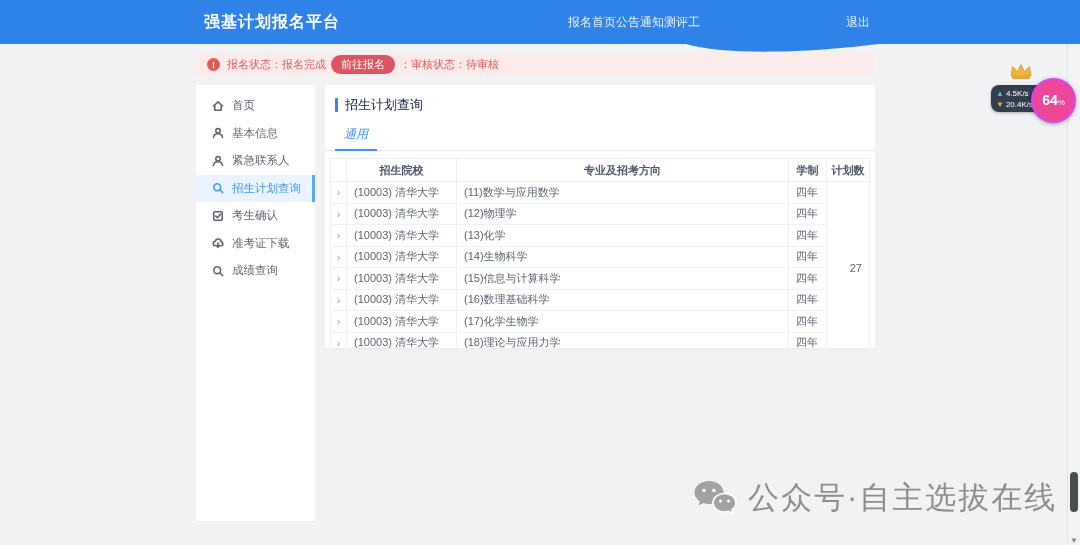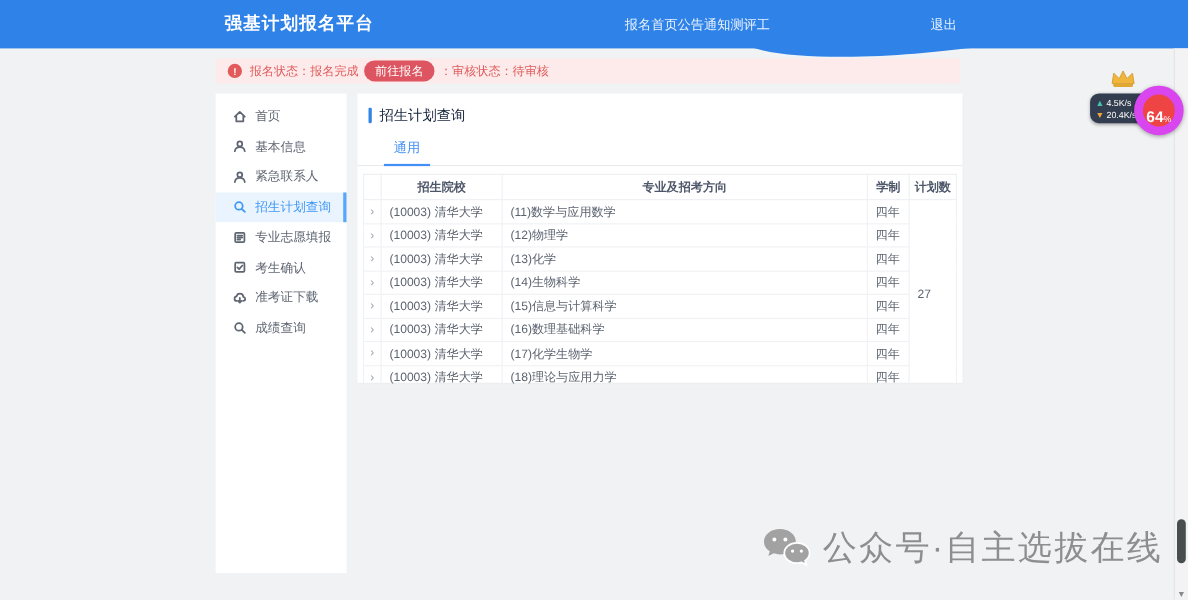--- a/index.html
+++ b/index.html
@@ -25,41 +25,41 @@
   .sidebar { position:absolute; left:196px; top:85px; width:119px; height:436px; background:#fff; padding-top:7px; z-index:2; }
   .side-item { height:27.5px; display:flex; align-items:center; padding-left:16px; gap:8px; font-size:11.5px; color:#5f6672; cursor:pointer; }
   .side-item .sicon { width:12px; height:12px; flex:0 0 auto; display:flex; align-items:center; justify-content:center; }
   .side-item svg { width:12px; height:12px; stroke:currentColor; fill:none; stroke-width:1.6; stroke-linecap:round; stroke-linejoin:round; }
   .side-item.active { background:#e9f4fe; color:#3f97f6; border-right:3px solid #58a7f8; }
   
   .card { position:absolute; left:325px; top:85px; width:550px; height:263px; background:#fff; box-shadow:0 1px 2px rgba(0,0,0,0.04); z-index:2; }
   .card-head { display:flex; align-items:center; gap:7px; padding:11px 10px 9px; }
   .head-bar { width:3px; height:14px; background:#3385e5; border-radius:1px; }
   .head-title { font-size:13px; color:#17233d; }
-  .tabs { padding:0 24px; border-bottom:1px solid #e8eaec; }
+  .tabs { padding:0 10px; border-bottom:1px solid #e8eaec;font-style:italic; }
   .tab { display:inline-block; font-size:12px; color:#418ff7; padding:3px 9px 6px; border-bottom:2px solid #418ff7; margin-bottom:-1px; cursor:pointer; }
   .table-wrap { padding:7px 5px 0; }
   table { width:100%; border-collapse:collapse; font-size:11px; color:#5c6470; table-layout:fixed;padding-left:31px; }
   th { font-weight:bold; color:#4e5769; height:23px; border:1px solid #edeff3; text-align:center; background:#fff; }
   td { height:21.5px; border:1px solid #f0f1f4; padding:0 7px; overflow:hidden; white-space:nowrap; }
   col.c-exp { width:16px; } col.c-college { width:110px; } col.c-years { width:38px; } col.c-plan { width:43px; }
   td.exp { text-align:center; color:#9aa0a8; padding:0; cursor:pointer; }
-  td.plan { text-align:left; vertical-align:middle; }
+  td.plan { text-align:right; vertical-align:middle; }
   
   .watermark { position:absolute; left:693px; top:477px; display:flex; align-items:center; gap:11px; color:#8e8e8e; font-size:31px; z-index:1; letter-spacing:2px; }
   
   .scrollbar { position:absolute; right:0; top:44px; width:13px; height:501px; background:#f3f3f4; border-left:1px solid #e3e3e5; z-index:6; }
   .sb-thumb { position:absolute; left:2px; top:428px; width:8px; height:40px; background:#474e4c; border-radius:4px; cursor:pointer; }
   .sb-arrow { position:absolute; left:0; bottom:0; width:12px; text-align:center; font-size:8px; color:#8a8a8a; cursor:pointer; }
   
   .crown { position:absolute; left:1009px; top:63px; z-index:9; }
   .speed-pill { position:absolute; left:991px; top:85px; width:62px; height:27px; background:#323e4f; border-radius:8px; color:#fff; display:flex; flex-direction:column; justify-content:center; padding:2px 5px; font-size:8px; line-height:11px; z-index:7; box-shadow:0 1px 3px rgba(0,0,0,0.3); cursor:pointer; }
   .speed-row { display:flex; align-items:center; gap:2px; white-space:nowrap; }
   .arr-up { color:#43c3b2; font-size:8px; } .arr-dn { color:#f2a33c; font-size:8px; }
-  .speed-circle { position:absolute; left:1031px; top:78px; width:45px; height:45px; border-radius:50%; background:#ef4444; border:8px solid #d946ef; display:flex; align-items:baseline; justify-content:center; color:#fff; z-index:8; font-size:14px; font-weight:bold; padding-top:12px; box-shadow:0 1px 4px rgba(0,0,0,0.35); cursor:pointer; }
+  .speed-circle { position:absolute; left:1031px; top:78px; width:45px; height:45px; border-radius:50%; background:#ec4899; border:2px solid #d946ef; display:flex; align-items:baseline; justify-content:center; color:#fff; z-index:8; font-size:14px; font-weight:bold; padding-top:12px; box-shadow:0 1px 4px rgba(0,0,0,0.35); cursor:pointer; }
   .pct { font-size:8px; font-weight:normal; }
 </style>
 </head>
 <body>
 
 <header class="navbar">
   <span class="nav-title">强基计划报名平台</span>
   <nav class="nav-links">
     <span class="nav-link">报名首页</span>
     <span class="nav-link">公告通知</span>
@@ -106,29 +106,20 @@
       <span>紧急联系人</span>
     </div>
     <div class="side-item active">
       <span class="sicon">
         <svg viewBox="0 0 12 12">
           <circle cx="5.2" cy="5.2" r="3.4"></circle>
           <path d="M7.8,7.8 L10.6,10.6"></path>
         </svg>
       </span>
       <span>招生计划查询</span>
-    </div>
-    <div class="side-item">
-      <span class="sicon">
-        <svg viewBox="0 0 12 12">
-          <rect x="1.8" y="1.8" width="8.4" height="8.4" rx="1"></rect>
-          <path d="M3.8,4.2 H8.2 M3.8,6 H8.2 M3.8,7.8 H6.4"></path>
-        </svg>
-      </span>
-      <span>专业志愿填报</span>
     </div>
     <div class="side-item">
       <span class="sicon">
         <svg viewBox="0 0 12 12">
           <rect x="1.8" y="1.8" width="8.4" height="8.4" rx="1"></rect>
           <path d="M3.8,6.1 L5.4,7.7 L8.3,4.4"></path>
         </svg>
       </span>
       <span>考生确认</span>
     </div>

